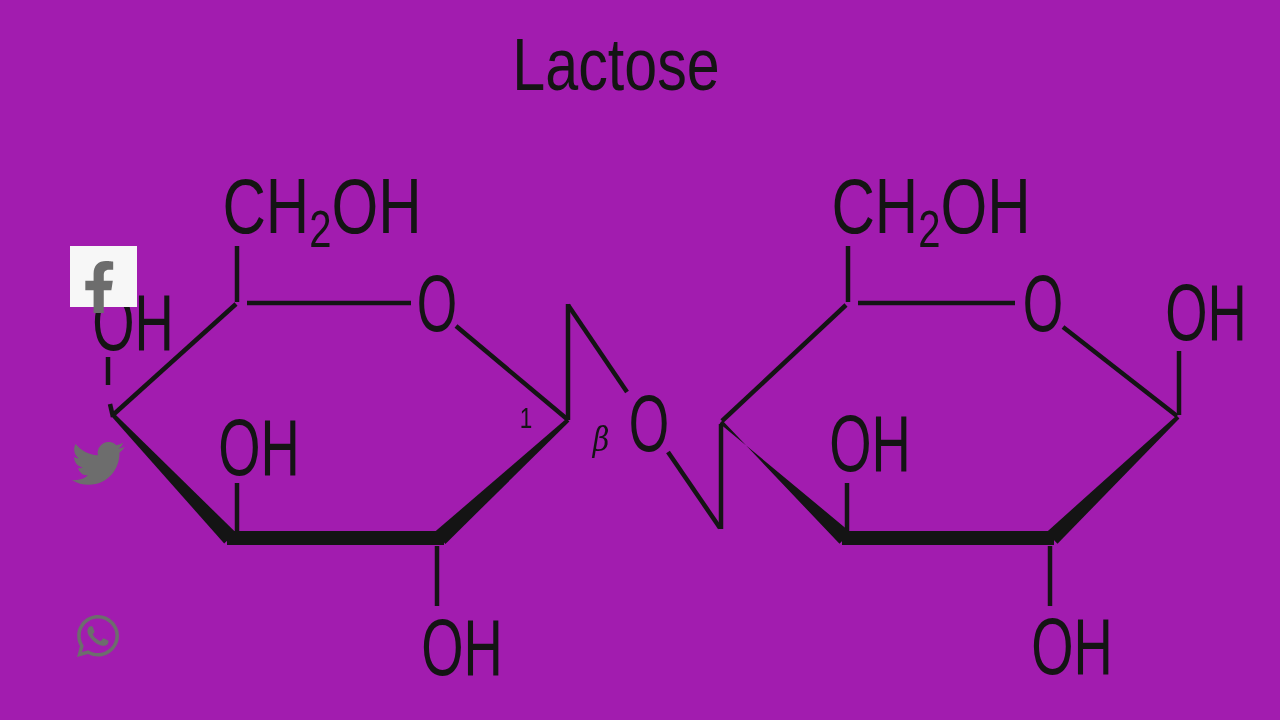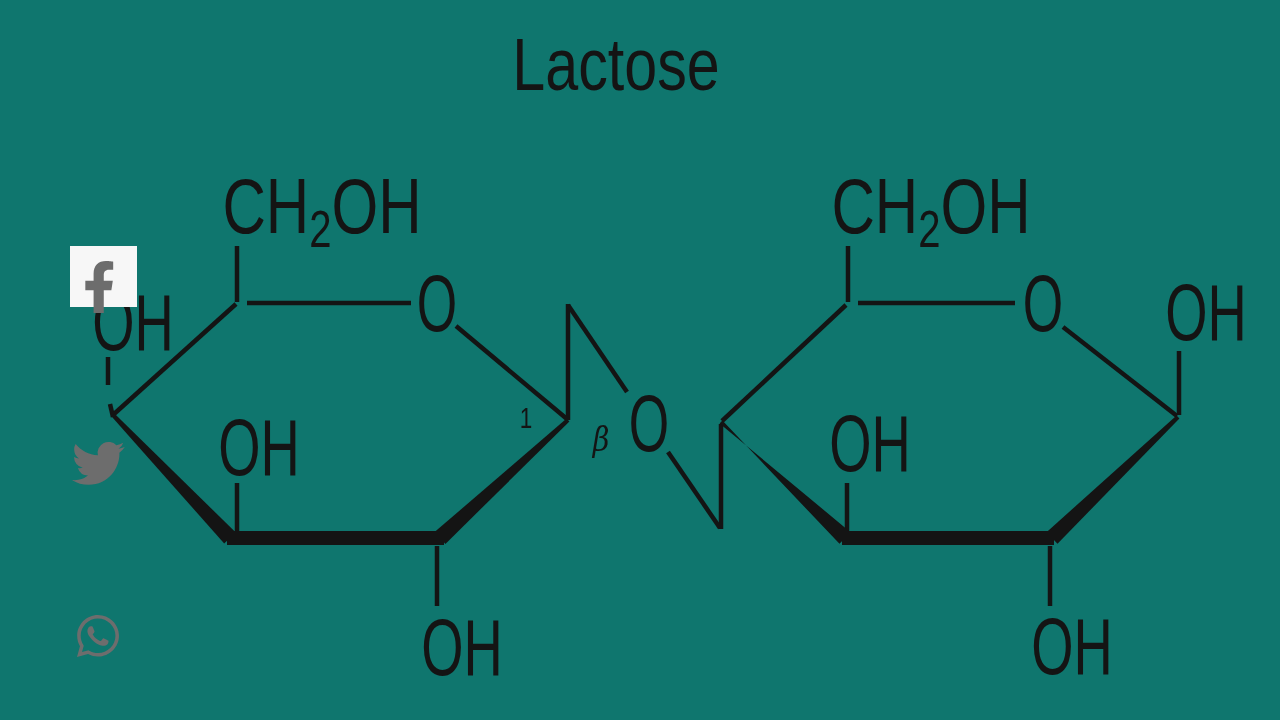--- a/index.html
+++ b/index.html
@@ -1,17 +1,17 @@
 <!DOCTYPE html>
 <html><head>
 <meta charset="utf-8">
 <style>
   html,body{margin:0;padding:0;}
   body{width:1280px;height:720px;overflow:hidden;background:#f7f7f7;}
-  .frame{position:relative;width:1280px;height:720px;background:#0f766e;}
+  .frame{position:relative;width:1280px;height:720px;background:#a21caf;}
   svg{position:absolute;left:0;top:0;}
   text{font-family:"Liberation Sans","DejaVu Sans",sans-serif;fill:#141414;}
   .beta{font-family:"DejaVu Serif",serif;font-style:italic;}
   .bond{stroke:#141414;stroke-width:4.5;fill:none;stroke-linecap:butt;}
   .wedge{fill:#141414;stroke:none;}
   .icon{fill:#6d6d6d;}
   .iconbox{fill:#f7f7f7;}
 </style>
 </head>
 <body>

